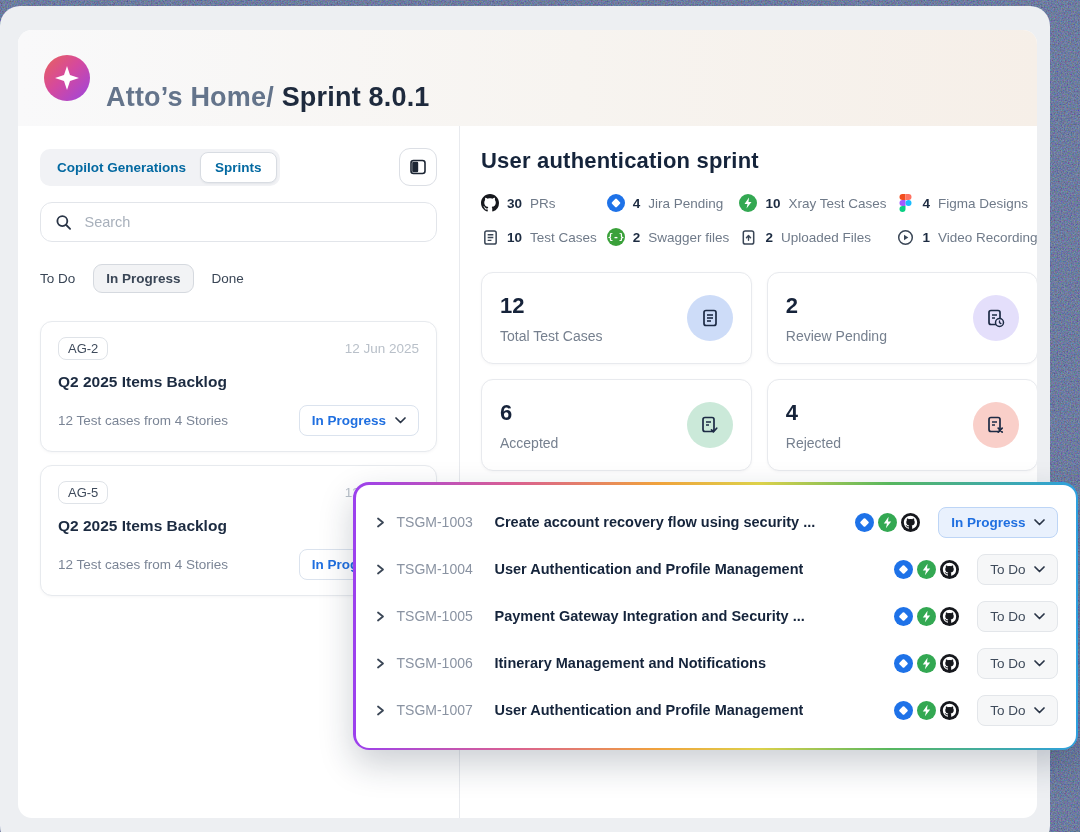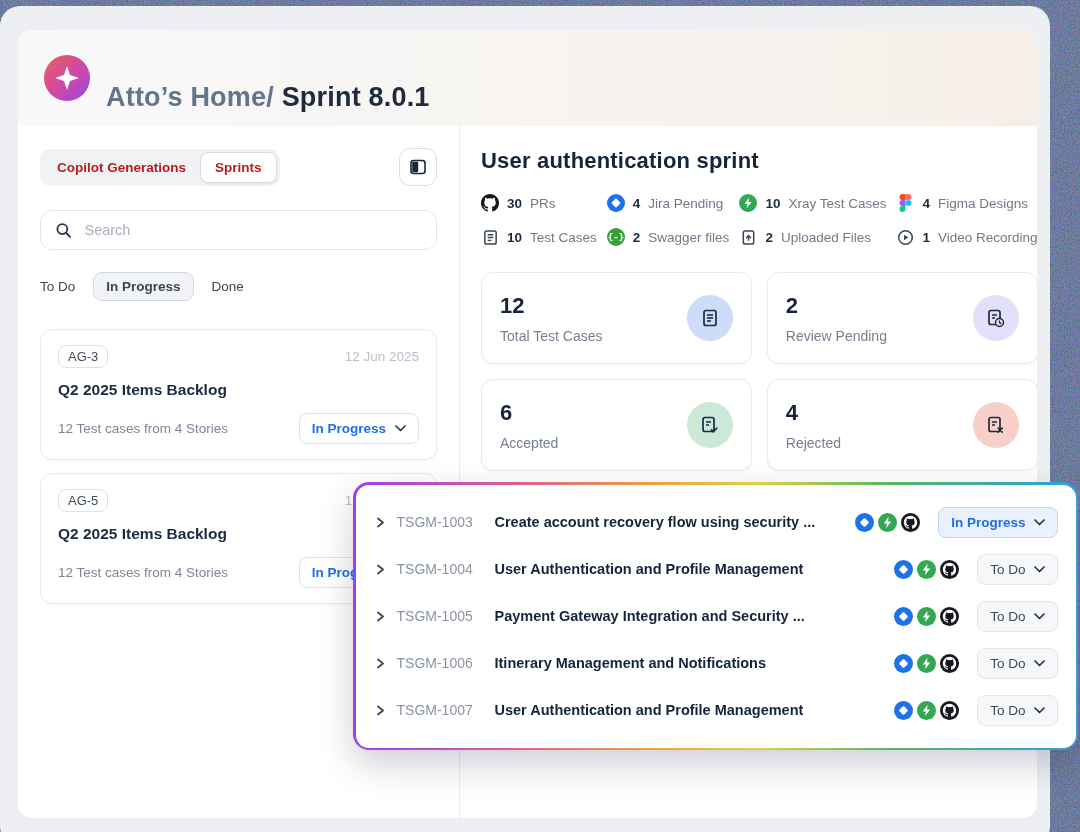--- a/index.html
+++ b/index.html
@@ -19,25 +19,25 @@
     display:flex; align-items:center; justify-content:center; flex:0 0 auto; }
   .app-title { font-size:27px; font-weight:bold; color:#64748b; letter-spacing:.2px;margin-top:38px; }
   .app-title b { color:#1e2a3d; }
 
   .content-row { display:flex; height:692px; }
 
   
   .sidebar { width:442px; flex:0 0 auto; border-right:1px solid #e8eaee; padding:22px; }
   .side-top { display:flex; align-items:center; justify-content:space-between; }
   .seg { display:flex; align-items:center; background:#f1f2f5; border-radius:10px; padding:3px; }
-  .seg-item { font-size:13.5px; font-weight:600; color:#b91c1c; padding:7px 14px; border-radius:8px; cursor:pointer; white-space:nowrap; }
+  .seg-item { font-size:13.5px; font-weight:600; color:#0369a1; padding:7px 14px; border-radius:8px; cursor:pointer; white-space:nowrap; }
   .seg-item.active { background:#ffffff; border:1px solid #d8dce2; box-shadow:0 1px 2px rgba(20,30,50,.06); }
   .panel-btn { width:38px; height:38px; border-radius:11px; background:#fff; border:1px solid #dcdfe5; display:flex; align-items:center; justify-content:center; cursor:pointer; }
 
-  .search-box { margin-top:24px; height:40px; border:1px solid #e2e5ea; border-radius:12px; background:#fff; display:flex; align-items:center; gap:12px; padding:0 14px; }
+  .search-box { margin-top:16px; height:40px; border:1px solid #e2e5ea; border-radius:12px; background:#fff; display:flex; align-items:center; gap:12px; padding:0 14px; }
   .search-box input { border:none; outline:none; font-size:14.5px; color:#33404f; width:100%; font-family:"Liberation Sans",sans-serif; background:transparent; }
   .search-box input::placeholder { color:#a8b0bb; }
 
   .filters { margin-top:22px; display:flex; align-items:center; gap:18px; }
   .chip { font-size:13.5px; color:#3a4656; cursor:pointer; }
   .chip.active { background:#f2f3f5; border:1px solid #d5d9df; border-radius:9px; padding:6px 12px; font-weight:600; }
 
   .s-card { margin-top:28px; border:1px solid #e7eaee; border-radius:12px; padding:15px 17px; background:#fff; box-shadow:0 1px 3px rgba(25,35,55,.04); }
   .s-card + .s-card { margin-top:13px; }
   .s-card-top { display:flex; align-items:center; justify-content:space-between; }
@@ -132,21 +132,21 @@
         </div>
 
         <div class="filters">
           <div class="chip">To Do</div>
           <div class="chip active">In Progress</div>
           <div class="chip">Done</div>
         </div>
 
         <div class="s-card">
           <div class="s-card-top">
-            <span class="s-badge">AG-3</span>
+            <span class="s-badge">AG-2</span>
             <span class="s-date">12 Jun 2025</span>
           </div>
           <div class="s-title">Q2 2025 Items Backlog</div>
           <div class="s-foot">
             <span class="s-sub">12 Test cases from 4 Stories</span>
             <div class="dd">
               <span>In Progress</span>
               <svg width="11" height="7" viewBox="0 0 11 7">
                   <polyline points="1,1 5.5,5.5 10,1" fill="none" stroke="#2a3547" stroke-width="1.7" stroke-linecap="round" stroke-linejoin="round"></polyline>
                 </svg>

